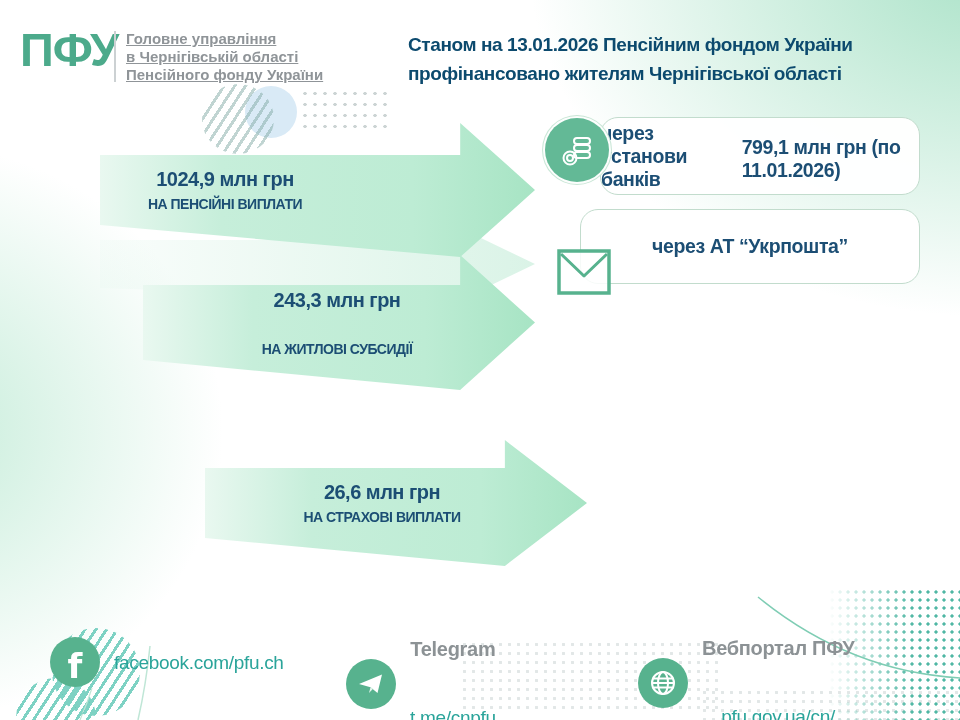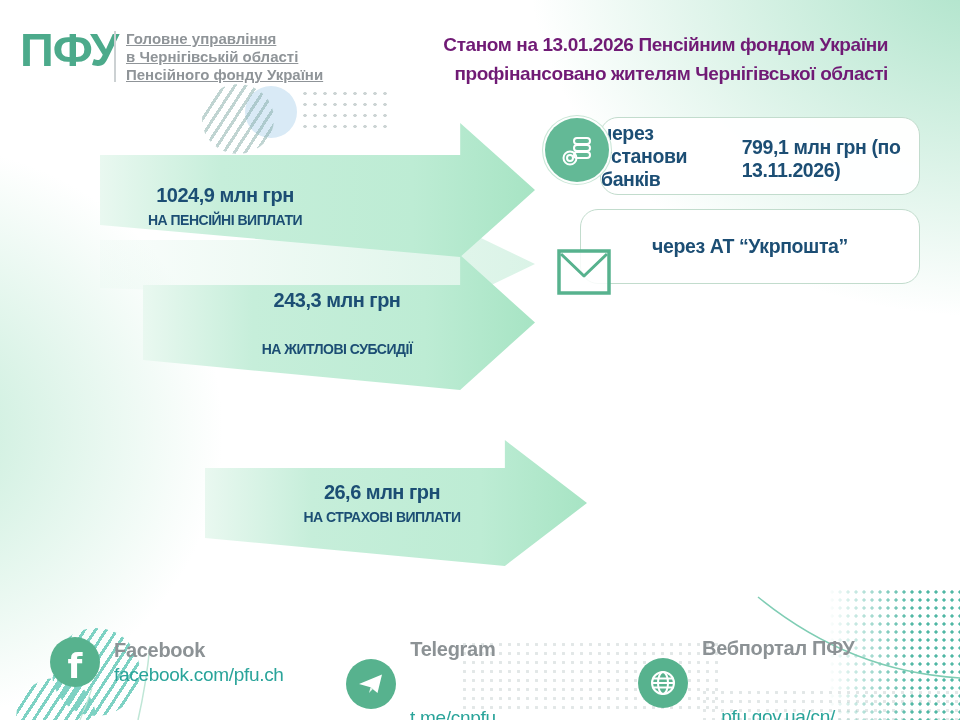--- a/index.html
+++ b/index.html
@@ -21,22 +21,22 @@
   .dots{position:absolute; background-image:radial-gradient(#ccd4d4 1.6px, transparent 1.8px); background-size:10px 11px;}
   .dots.teal{background-image:radial-gradient(#4fb7a4 1.5px, transparent 1.7px); background-size:8px 8px;
     -webkit-mask-image:linear-gradient(90deg, transparent, #000 65%); mask-image:linear-gradient(90deg, transparent, #000 65%);}
   .dots.faint{background-image:radial-gradient(#e2e7e7 1.4px, transparent 1.6px); background-size:9px 9px;}
   svg.lines{position:absolute; inset:0; z-index:1; pointer-events:none;}
 
   
   .logo-abbr{position:absolute; left:20px; top:22px; font-size:47px; font-weight:800; letter-spacing:-1px; color:#4caa8b; z-index:3;}
   .logo-divider{position:absolute; left:114px; top:31px; width:2px; height:51px; background:#ccd1d3; z-index:3;}
   .logo-org{position:absolute; left:126px; top:30px; font-size:15px; font-weight:700; color:#8f9498; line-height:18px; z-index:3;text-decoration:underline;}
-  .title{position:absolute; left:408px; top:30px; width:480px; text-align:right; z-index:3;
-    color:#701a75; font-size:19px; font-weight:700; letter-spacing:-0.4px; line-height:29px;}
+  .title{position:absolute; left:408px; top:30px; width:480px; text-align:left; z-index:3;
+    color:#0c4a6e; font-size:19px; font-weight:700; letter-spacing:-0.4px; line-height:29px;}
 
   
   .arrow{position:absolute; z-index:2;}
   .arrow-shape{position:absolute; inset:0;
     background:linear-gradient(90deg,#e9f8f0 0%, #c6eeda 28%, #bdecd4 72%, #a7e4c4 100%);}
   .arrow-ghost .arrow-shape{background:linear-gradient(90deg, rgba(223,245,234,0.15), rgba(214,242,228,0.9)); }
   .a1 .arrow-shape{clip-path:polygon(0 23.9%, 82.8% 23.9%, 82.8% 0, 100% 50%, 82.8% 100%, 0 76.1%);}
   .ag .arrow-shape{clip-path:polygon(0 16.7%, 82.8% 16.7%, 82.8% 0, 100% 50%, 82.8% 100%, 0 83.3%);}
   .a2 .arrow-shape{clip-path:polygon(0 22.2%, 80.9% 22.2%, 80.9% 0, 100% 50%, 80.9% 100%, 0 77.8%);}
   .a3 .arrow-shape{clip-path:polygon(0 22.2%, 78.5% 22.2%, 78.5% 0, 100% 50%, 78.5% 100%, 0 77.8%);}
@@ -95,21 +95,21 @@
     <div>Пенсійного фонду України</div>
   </div>
 
   <div class="title">
     <div>Станом на 13.01.2026   Пенсійним фондом України</div>
     <div>профінансовано жителям Чернігівської області</div>
   </div>
 
   <div class="arrow a1" style="left:100px; top:123px; width:435px; height:134px;">
     <div class="arrow-shape"></div>
-    <div class="arrow-text" style="left:10px; top:48px; width:230px; height:70px;">
+    <div class="arrow-text" style="left:10px; top:32px; width:230px; height:70px;">
       <div class="arrow-amount">1024,9 млн грн</div>
       <div class="arrow-label">НА ПЕНСІЙНІ ВИПЛАТИ</div>
     </div>
   </div>
 
   <div class="arrow arrow-ghost ag" style="left:100px; top:228px; width:435px; height:72px; z-index:1;">
     <div class="arrow-shape"></div>
   </div>
 
   <div class="arrow a2" style="left:143px; top:255px; width:392px; height:135px;">
@@ -123,21 +123,21 @@
   <div class="arrow a3" style="left:205px; top:440px; width:382px; height:126px;">
     <div class="arrow-shape"></div>
     <div class="arrow-text" style="left:57px; top:28px; width:240px; height:70px;">
       <div class="arrow-amount">26,6 млн грн</div>
       <div class="arrow-label">НА СТРАХОВІ ВИПЛАТИ</div>
     </div>
   </div>
 
   <div class="channel-box" style="left:600px; top:117px; width:318px; height:76px;">
     <div class="channel-line1">через установи банків</div>
-    <div class="channel-line2">799,1 млн грн (по 13.11.2026)</div>
+    <div class="channel-line2">799,1 млн грн (по 11.01.2026)</div>
   </div>
   <div class="coins-badge">
     <svg width="40" height="40" viewBox="0 0 40 40">
       <g fill="none" stroke="#ffffff" stroke-width="2" stroke-linecap="round">
         <rect x="17" y="8" width="16" height="6" rx="3"></rect>
         <rect x="17" y="15" width="16" height="6" rx="3"></rect>
         <rect x="17" y="22" width="16" height="6" rx="3"></rect>
         <circle cx="13" cy="28" r="6.5"></circle>
         <circle cx="13" cy="28" r="3"></circle>
       </g>
@@ -152,21 +152,20 @@
       <rect x="3" y="3" width="50" height="42" fill="rgba(255,255,255,0.85)" stroke="#57b28e" stroke-width="3.5"></rect>
       <polyline points="5,6 28,28 51,6" fill="none" stroke="#57b28e" stroke-width="3" stroke-linejoin="round"></polyline>
     </svg>
   </div>
 
   <div class="social" style="left:50px; top:637px;">
     <div class="social-circle">
         <span class="fb-glyph">f</span>
       </div>
     <div class="social-text">
-      <span class="social-name">Facebook</span>
       <span class="social-url">facebook.com/pfu.ch</span>
     </div>
   </div>
 
   <div class="social" style="left:346px; top:638px;">
     <div class="social-circle">
       <svg width="26" height="24" viewBox="0 0 26 24">
         <path d="M1,12 L24,2.5 L19.5,21 L12.5,15.2 Z" fill="#ffffff"></path>
         <path d="M12.5,15.2 L11,21 L14.8,17.1 Z" fill="#e7f5ef"></path>
       </svg>

